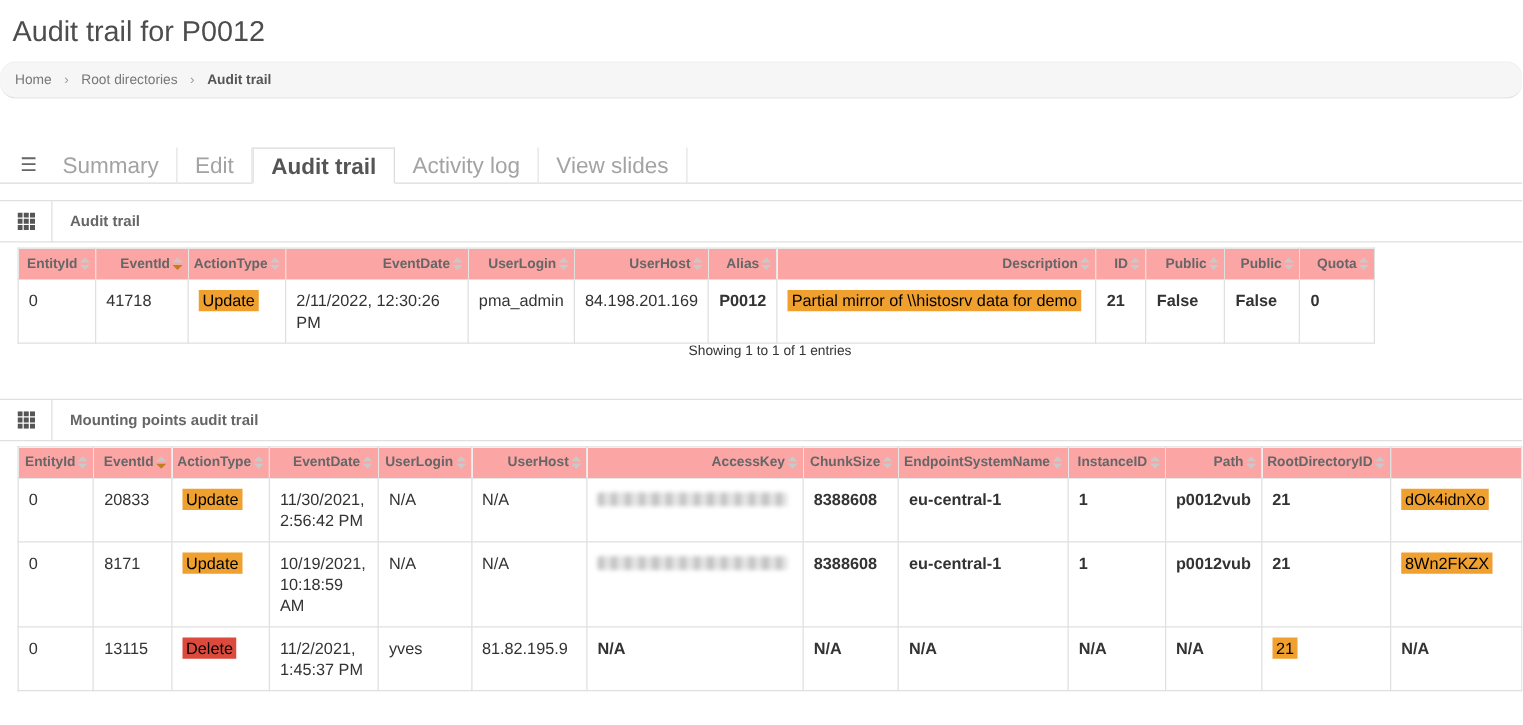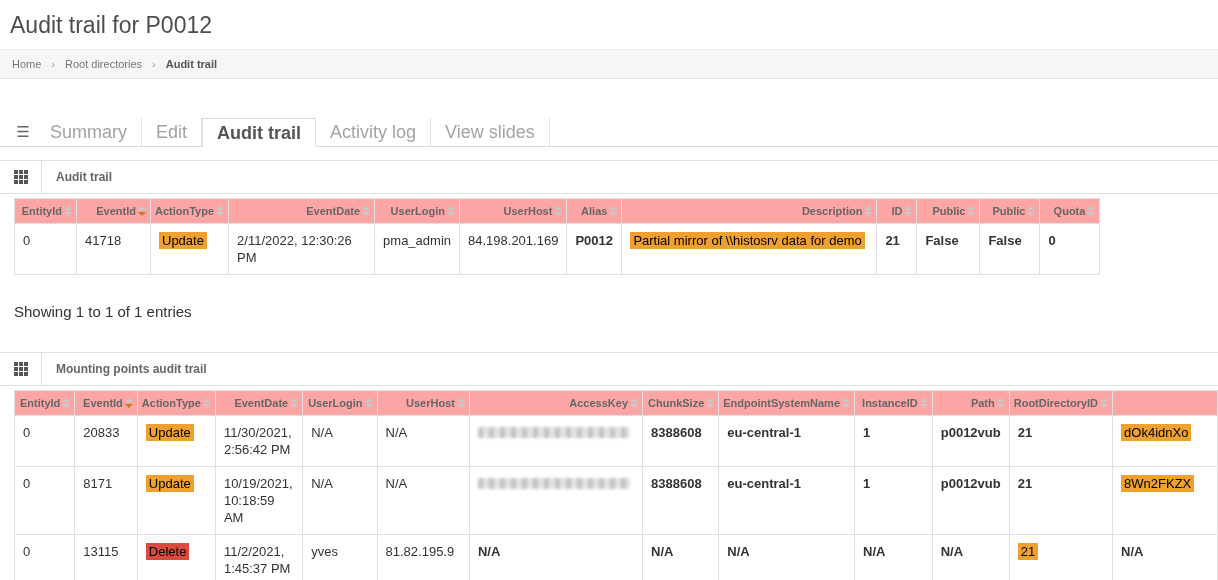--- a/index.html
+++ b/index.html
@@ -9,21 +9,21 @@
     background:#fff; color:#333;
     font-family:"Liberation Sans", sans-serif;
     position:relative;
   }
   
   .page-title { font-size:23px; font-weight:400; color:#4d4d4d; padding:12px 10px 10px 10px; }
 
   
   .breadcrumb {
     background:#f6f6f6; border-top:1px solid #eeeeee; border-bottom:1px solid #e2e2e2;
-    height:30px; display:flex; align-items:center; padding:0 12px; font-size:11px; color:#777;
+    height:30px; display:flex; align-items:center; padding:0 12px; font-size:11px; color:#777;border-radius:13px;
   }
   .crumb { cursor:pointer; margin-right:10px; }
   .crumb.current { font-weight:bold; color:#555; cursor:default; }
   .crumb-sep { color:#999; margin-right:10px; font-size:11px; }
 
   
   .tabstrip {
     display:flex; align-items:flex-end; margin-top:38px; padding-left:10px;
     border-bottom:1px solid #dcdcdc; height:30px;
   }
@@ -79,21 +79,21 @@
   .hl-orange { background:var(--hl-orange, #efa02f); }
   .hl-red { background:var(--hl-red, #dc4a3d); }
   .hl:empty { display:inline-block; min-width:56px; height:15px; vertical-align:middle; }
 
   .redact-bar {
     display:inline-block; width:152px; height:11px; margin-top:3px; border-radius:2px;
     background:repeating-linear-gradient(90deg,#b5b5b5 0 5px,#dcdcdc 5px 11px);
     filter:blur(1.6px); opacity:.8;
   }
 
-  .table-footer { margin:28px 0 0 14px; font-size:15px; color:#333; }
+  .table-footer { margin:0 0 0 14px; font-size:11px; color:#333;text-align:center; }
 
   .grid-icon-svg { display:block; }
 </style>
 </head>
 <body>
 
 <div class="page-title">Audit trail for P0012</div>
 
 <div class="breadcrumb" id="breadcrumb">
     <span class="crumb">Home</span>

